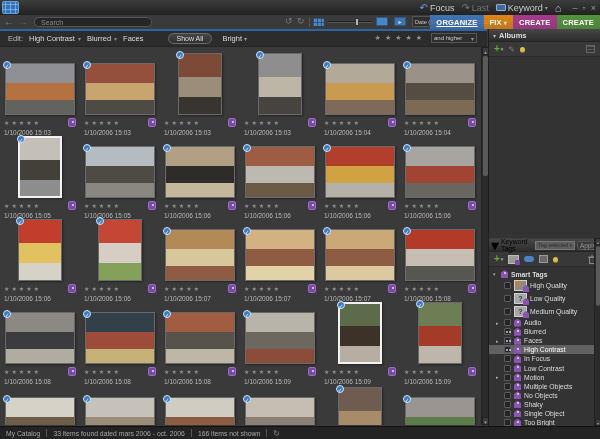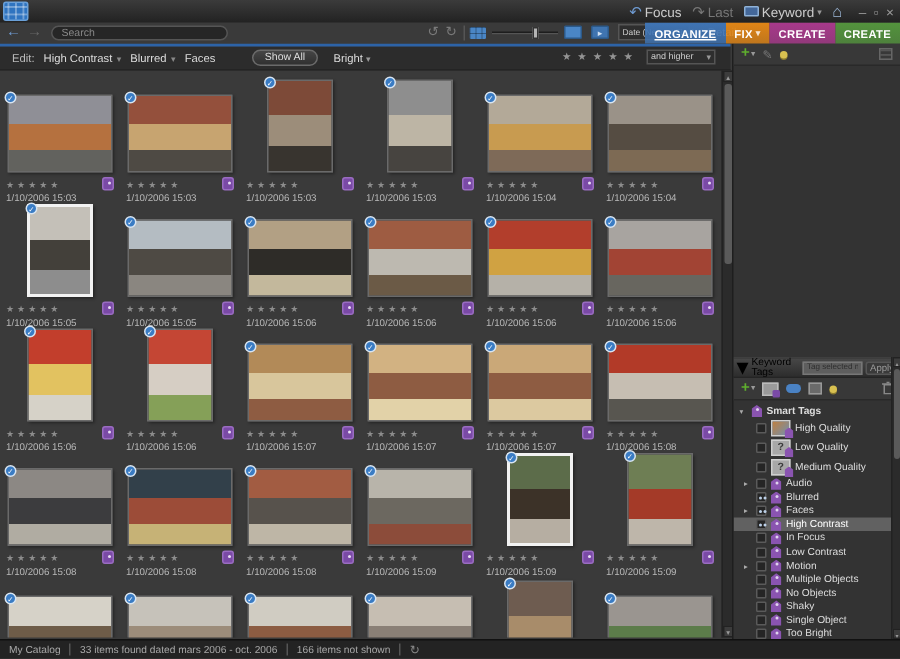--- a/index.html
+++ b/index.html
@@ -625,20 +625,24 @@
     <div class="date"></div>
   </div>
 </div>
   <div class="gscroll">
     <div class="arr up">▴</div>
     <div class="thumbbar"></div>
     <div class="arr dn">▾</div>
   </div>
 
   <div class="rpanel">
+    <div class="phead">
+      <span class="car">▾</span>
+      <span class="ttl">Albums</span>
+    </div>
     <div class="ptools">
       <span class="plus-btn">
         <span>+</span>
         <span class="dd-car">▾</span>
       </span>
       <span class="pencil-g">✎</span>
       <span class="bulb"></span>
       <span class="opt-box"></span>
     </div>
 

